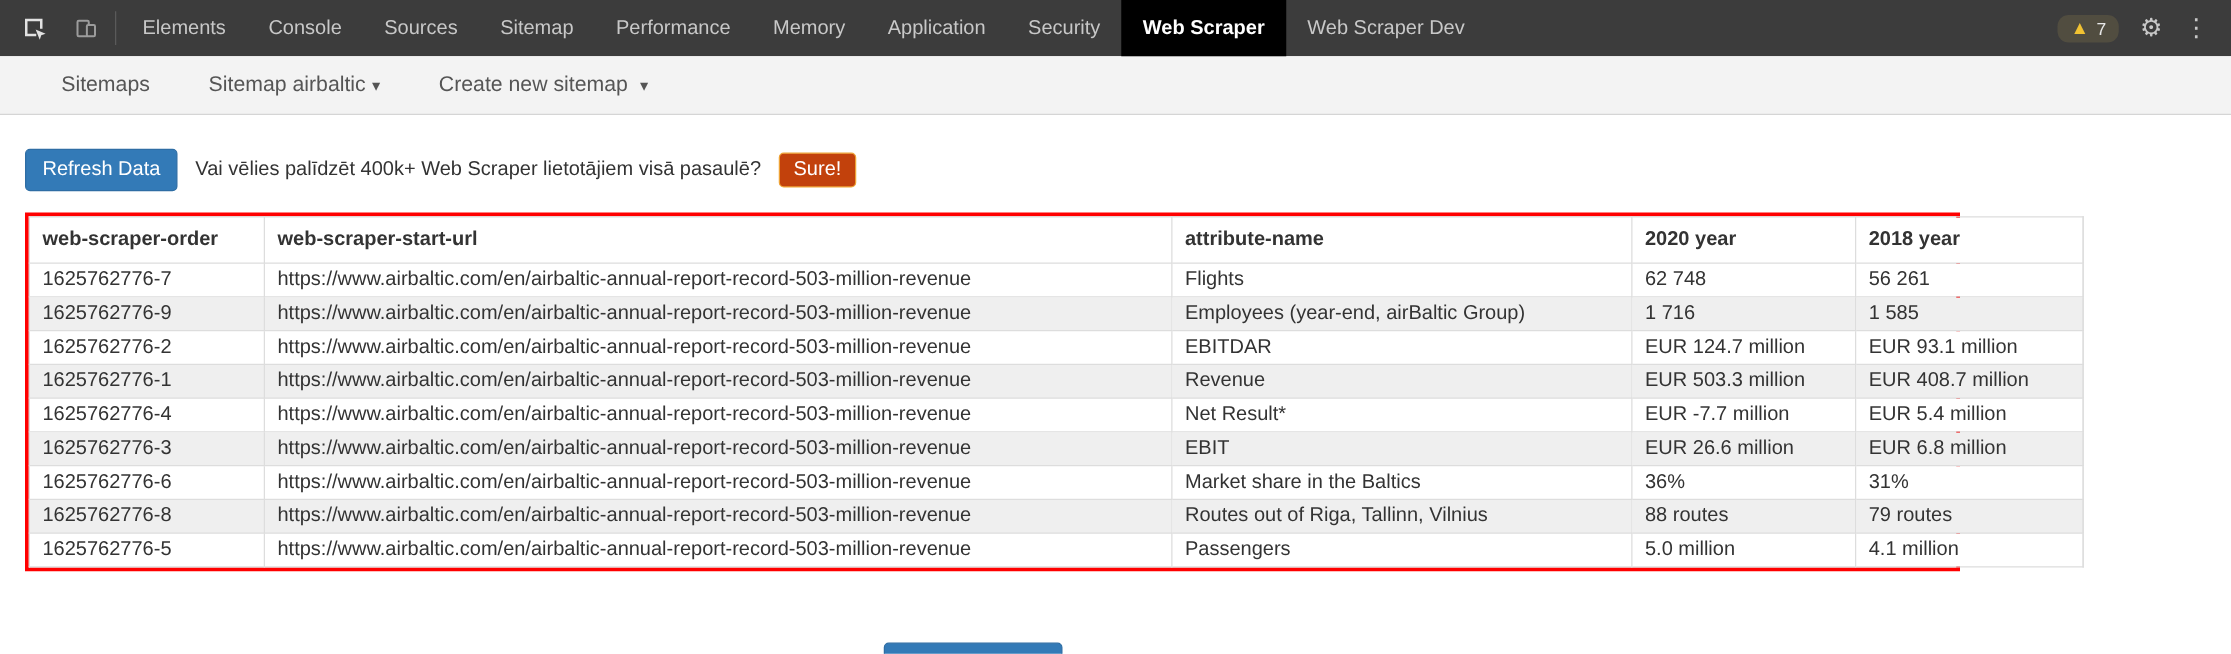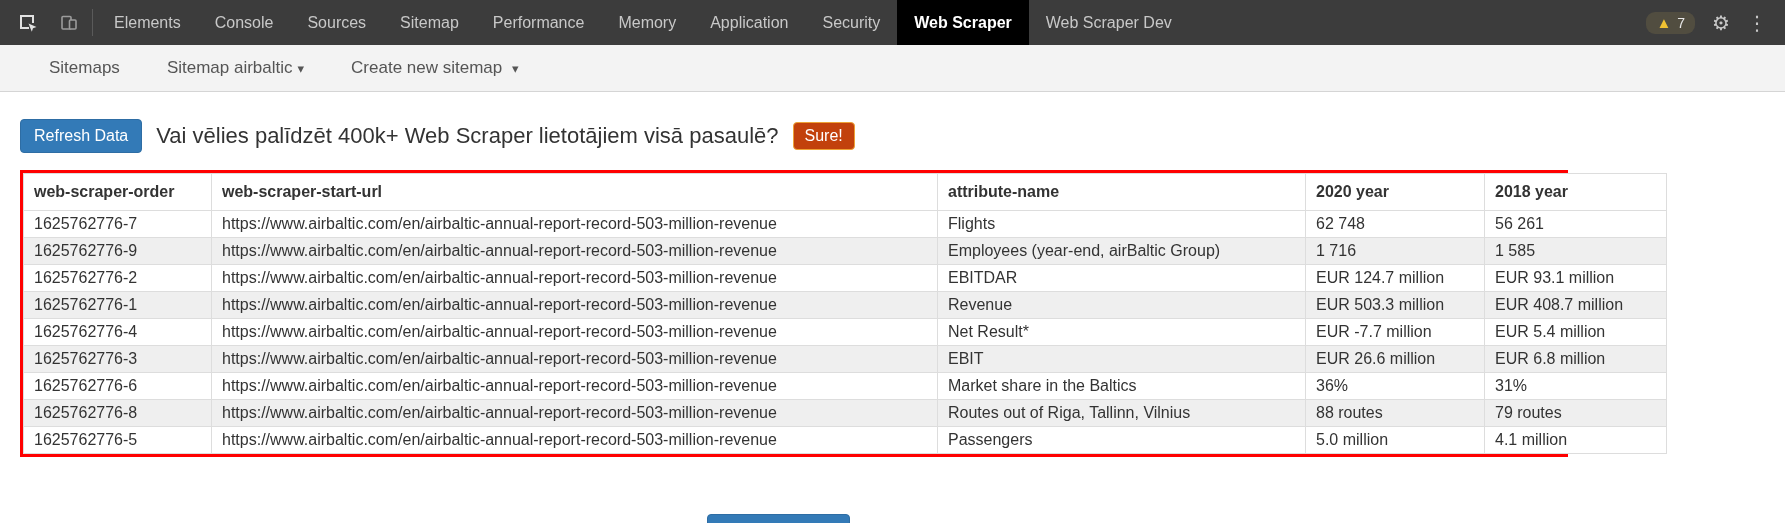--- a/index.html
+++ b/index.html
@@ -70,21 +70,21 @@
   .btn {
     border-radius: 4px;
     color: #ffffff;
     font-family: inherit;
     font-size: 16px;
     cursor: pointer;
     white-space: nowrap;
   }
   .btn-refresh { background: #337ab7; border: 1px solid #2e6da4; padding: 7px 13px; }
   .btn-sure   { background: #c2410c; border: 1px solid #eea236; padding: 4px 11px; text-align: center; }
-  .promo { font-size: 22px; color: #333333; }
+  .promo { font-size: 16px; color: #333333; }
 
   
   .table-wrap {
     margin: 17px 0 0 20px;
     width: 1548px;
     border: 3px solid #ff0000;
     background: #ffffff;
   }
   table.data-table {
     width: 100%;

